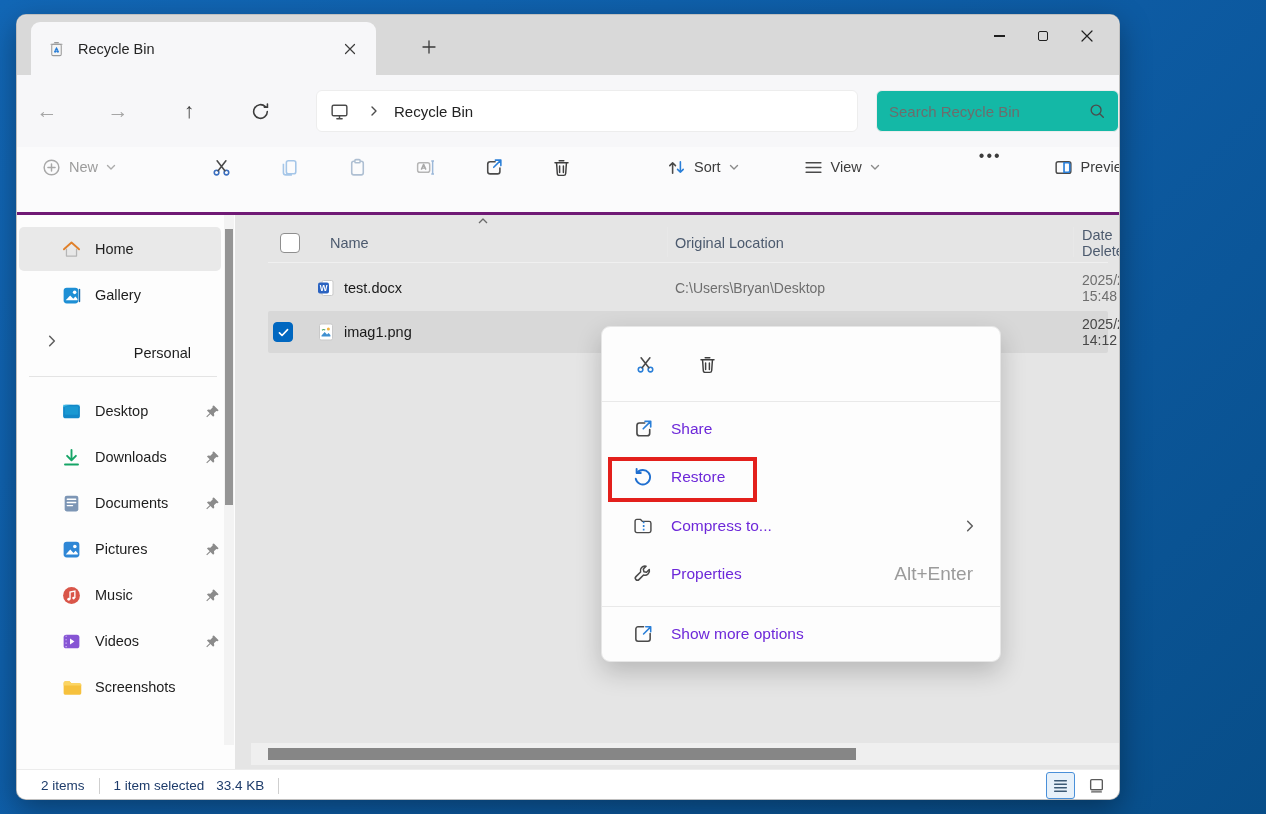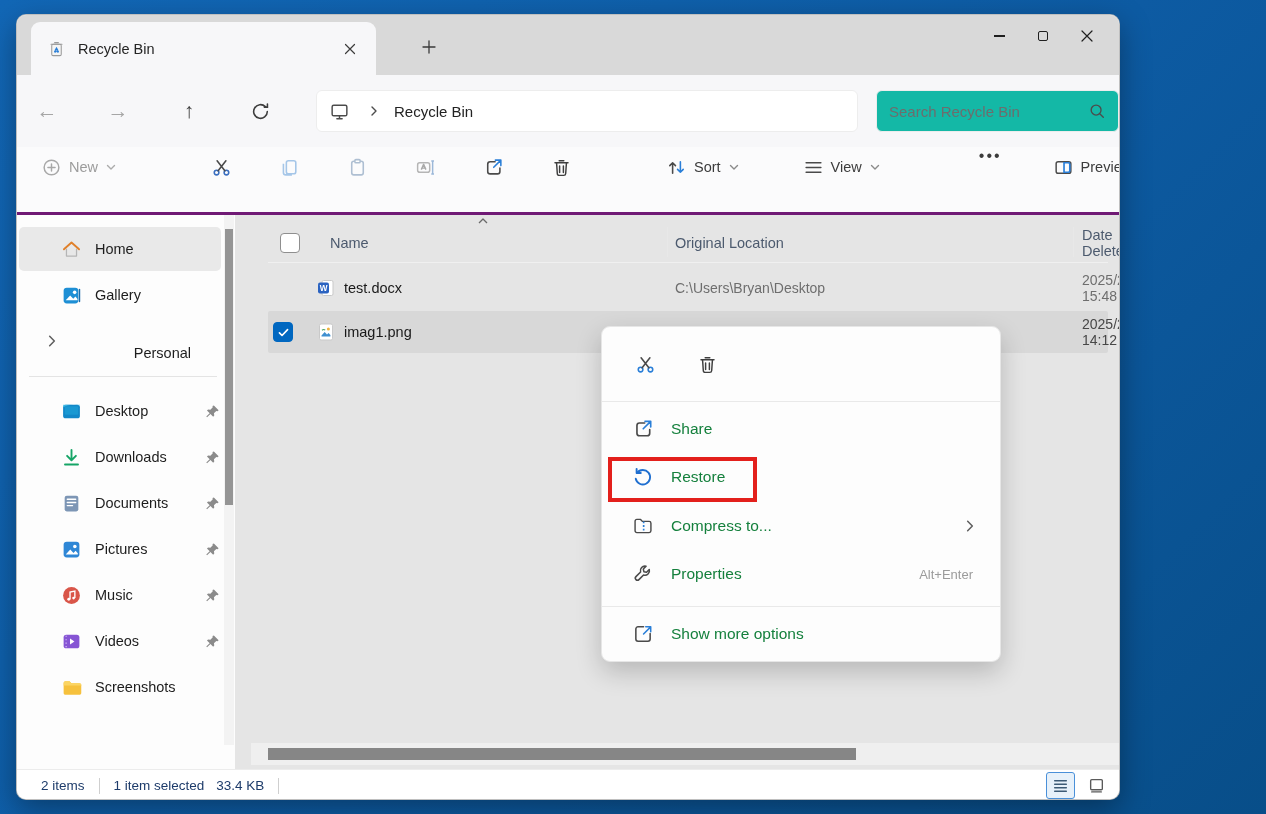--- a/index.html
+++ b/index.html
@@ -95,22 +95,22 @@
   
   .ctx { position:absolute; left:584px; top:311px; width:400px; height:336px; background:#fdfdfd;
     border:1px solid #e6e6e6; border-radius:9px; box-shadow:0 10px 26px rgba(0,0,0,.20); z-index:5; }
   .ctx-iconrow { position:absolute; left:0; top:0; width:100%; height:74px; display:flex;
     align-items:center; gap:24px; padding-left:24px; }
   .ctx-iconbtn { width:38px; height:38px; display:flex; align-items:center; justify-content:center; border-radius:5px; }
   .ctx-sep { position:absolute; left:0; width:100%; height:1px; background:#e9e9e9; }
   .citem { position:absolute; left:5px; right:5px; height:48px; display:flex; align-items:center;
     padding-left:25px; border-radius:5px; }
   .citem .mic { width:22px; height:22px; margin-right:17px; flex:0 0 auto; }
-  .citem .mlbl { font-size:15.5px; color:#15803d; }
-  .citem .mshort { margin-left:auto; margin-right:22px; font-size:13px; color:#9b9b9b; }
+  .citem .mlbl { font-size:15.5px; color:#6d28d9; }
+  .citem .mshort { margin-left:auto; margin-right:22px; font-size:19px; color:#9b9b9b; }
   .citem .msub { margin-left:auto; margin-right:18px; width:14px; height:14px; color:#5e5e5e; }
   .annot { position:absolute; left:6px; top:130px; width:149px; height:45px;
     border:4px solid #e3201c; z-index:6; pointer-events:none; }
 
   
   .hscroll { position:absolute; left:234px; top:728px; width:993px; height:22px; background:#efefef; }
   .hscroll .thumb { position:absolute; left:17px; top:5px; width:588px; height:12px; background:#868686; }
 
   
   .statusbar { position:absolute; left:0; right:0; top:754px; height:32px; background:#fff;

